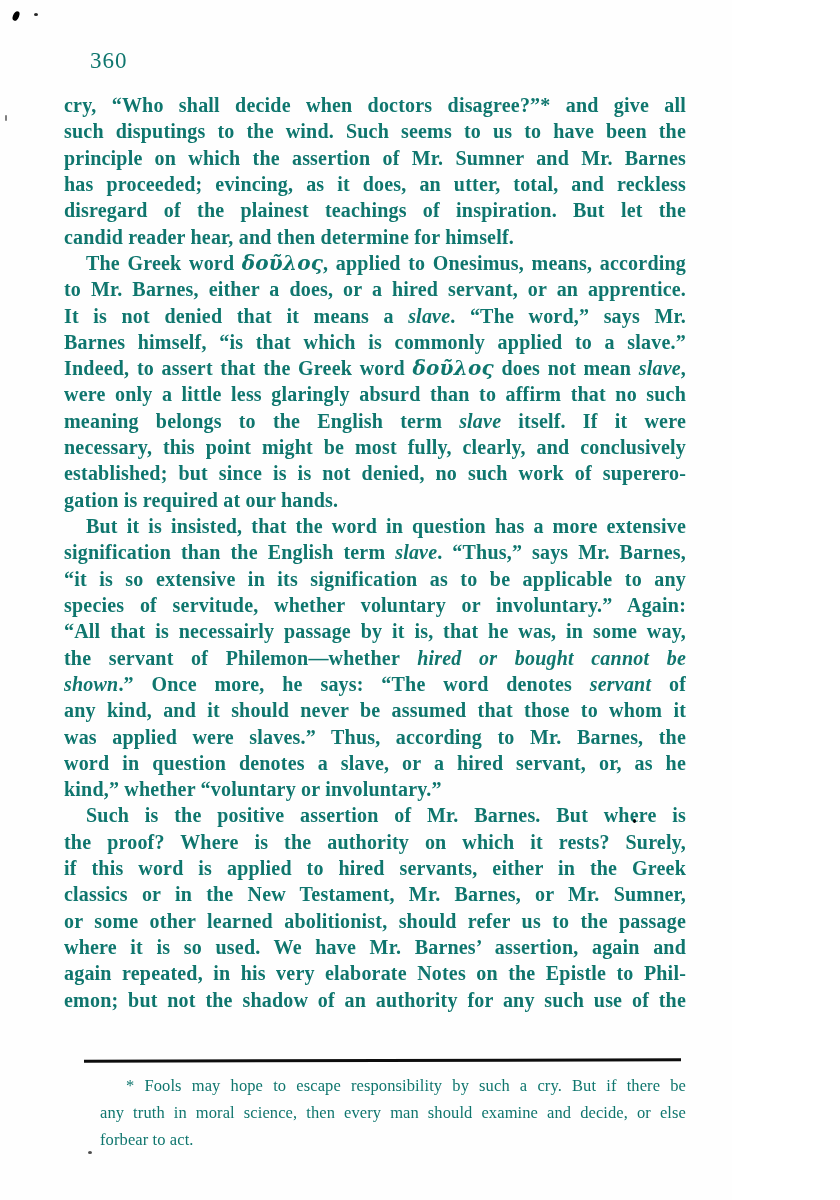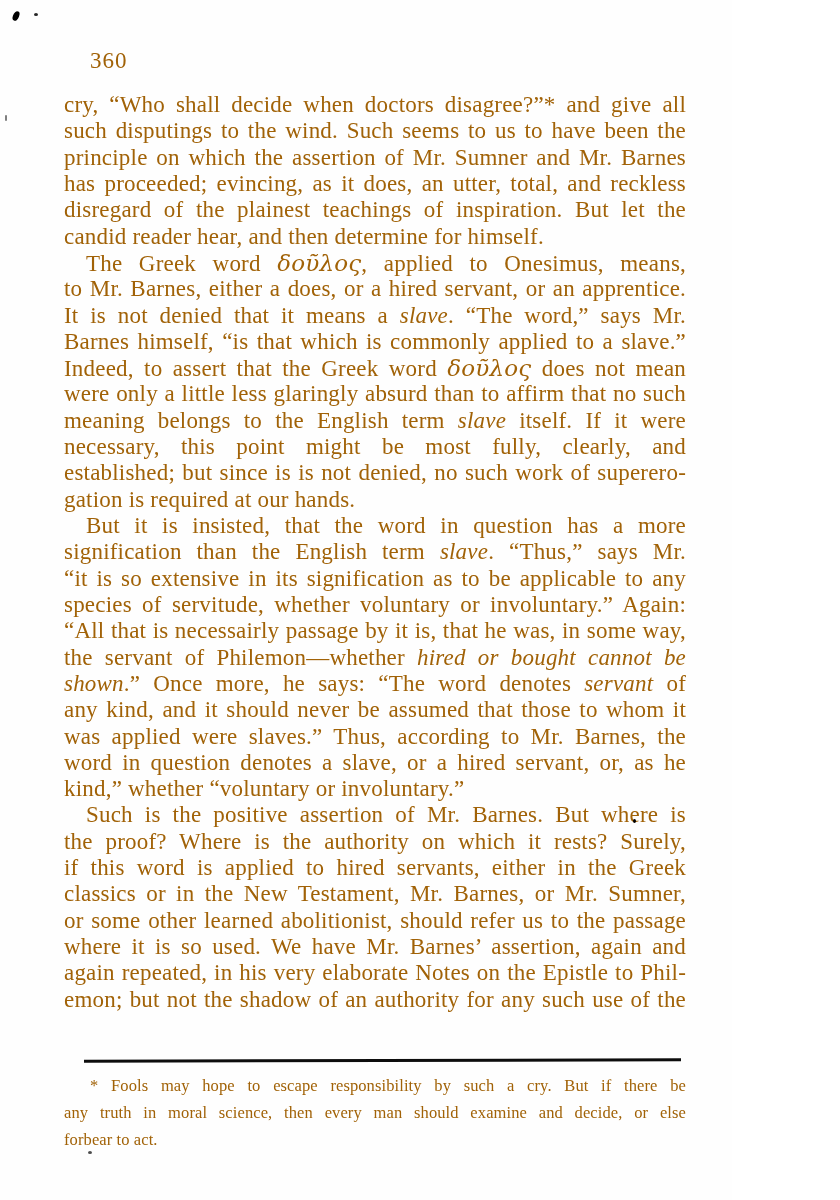--- a/index.html
+++ b/index.html
@@ -1,45 +1,45 @@
 <!DOCTYPE html>
 <html><head>
 <meta charset="utf-8">
 <style>
   html,body{margin:0;padding:0;background:#ffffff;}
   .page{
     position:relative;width:732px;height:1200px;background:#fefefe;
-    font-family:"Liberation Serif",serif;color:#a16207;overflow:hidden;
+    font-family:"Liberation Serif",serif;color:#0f766e;overflow:hidden;
   }
   .pagenum{position:absolute;left:90px;top:48px;font-size:23px;letter-spacing:1px;}
   .runtitle{
     position:absolute;left:160px;top:53px;width:480px;text-align:center;
     font-size:15px;font-weight:bold;letter-spacing:6px;word-spacing:13px;
   }
   .body-text{
     position:absolute;left:64px;top:92px;width:622px;
-    font-size:23px;letter-spacing:0.2px;
+    font-size:20px;letter-spacing:0.2px;font-weight:bold;
   }
   .line{
     height:26.32px;line-height:26.32px;overflow:hidden;
     text-align:justify;text-align-last:justify;
   }
   .line.lastline{text-align-last:left;}
   .line.indent{text-indent:22px;}
   .it{font-style:italic;}
   .gr{font-style:italic;font-family:"DejaVu Serif",serif;}
   .fn-rule{
     position:absolute;left:84px;top:1059px;width:597px;height:3px;
     background:#0d0d0d;transform:rotate(-0.12deg);
   }
   .footnote{
     position:absolute;left:64px;top:1072px;width:622px;
     font-size:16.5px;letter-spacing:0.1px;
   }
-  .footnote .line{height:27px;line-height:27px;}
+  .footnote .line{height:27px;line-height:27px;margin-left:36px;}
   .footnote .line.indent{text-indent:26px;}
   .artifact{position:absolute;background:#000;}
   .a-blob{left:13px;top:11px;width:6px;height:10px;border-radius:60% 40% 55% 45%;transform:rotate(18deg);}
   .a-dot1{left:34px;top:13px;width:4px;height:3px;border-radius:50%;opacity:.85;}
   .a-tickL{left:5px;top:115px;width:2px;height:6px;border-radius:2px;opacity:.5;}
   .a-tickR{left:817px;top:99px;width:3px;height:28px;border-radius:3px;transform:rotate(7deg);}
   .a-vline{left:820px;top:246px;width:3.5px;height:646px;border-radius:2px;transform:rotate(0.7deg);transform-origin:top center;}
   .a-dot2{left:790px;top:861px;width:3px;height:3px;border-radius:50%;}
   .a-dot3{left:633px;top:819px;width:3px;height:4px;border-radius:50%;}
   .a-dot4{left:88px;top:1151px;width:4px;height:3px;border-radius:50%;opacity:.7;}

